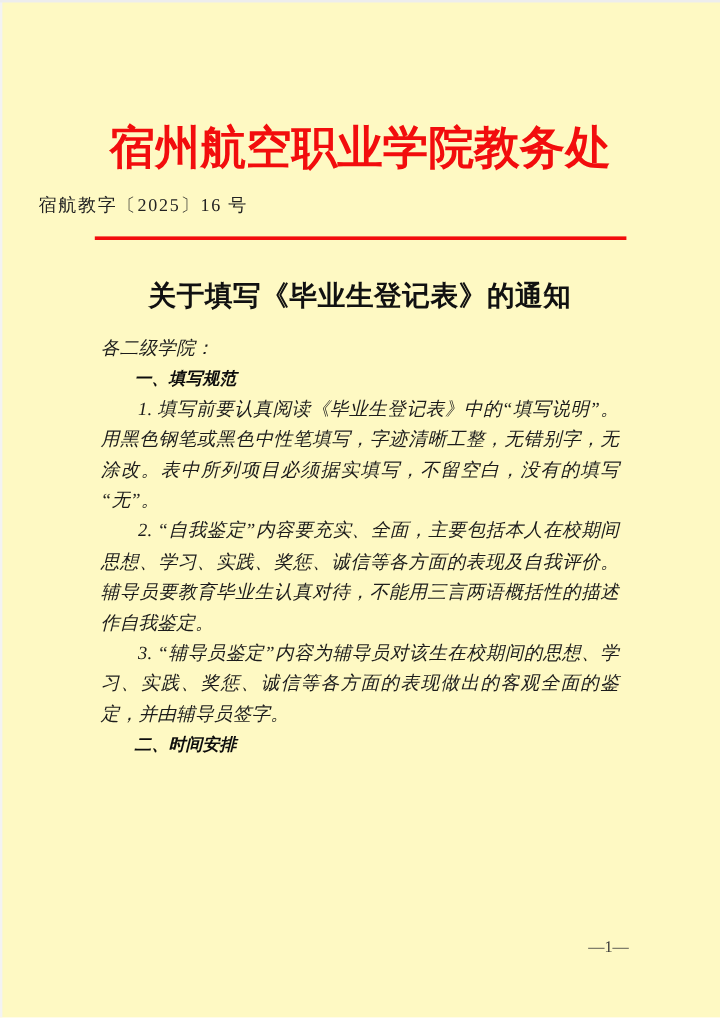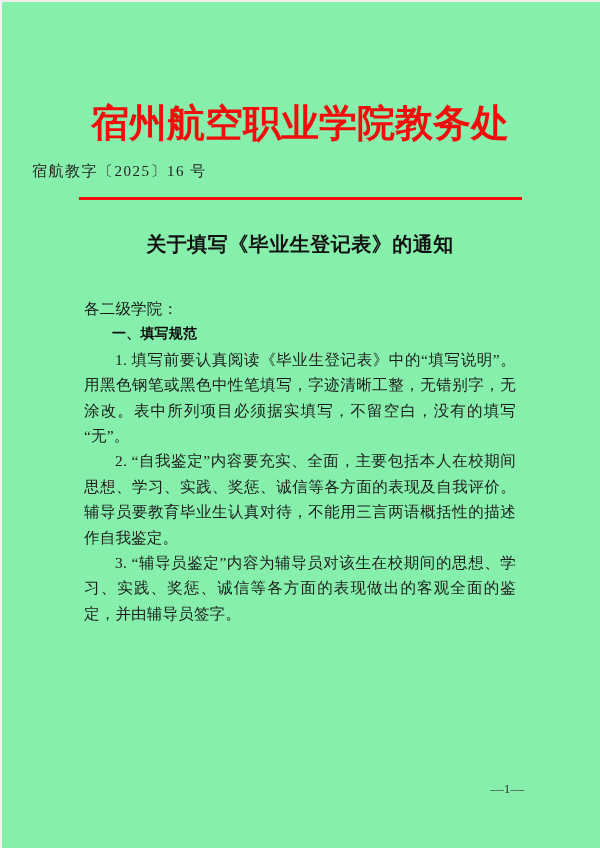--- a/index.html
+++ b/index.html
@@ -4,21 +4,21 @@
 <style>
   html, body {
     margin: 0;
     padding: 0;
     background: #ffffff;
   }
   .page {
     position: relative;
     width: 600px;
     height: 848px;
-    background: #86efac;
+    background: #fef9c3;
     overflow: hidden;
     font-family: "Liberation Serif", "DejaVu Serif", serif;
     color: #1c1c1c;
     box-shadow: inset 0 2px 0 #ededed, inset 2px 0 0 #f3f3f3;
   }
   .masthead {
     position: absolute;
     top: 98px;
     left: 0;
     width: 100%;
@@ -47,34 +47,35 @@
     width: 443px;
     height: 3px;
     background: var(--accent, #f20d0d);
   }
   .notice-title {
     position: absolute;
     top: 231px;
     left: 0;
     width: 100%;
     text-align: center;
-    font-size: 20px;
+    font-size: 23px;
     font-weight: bold;
     letter-spacing: 0.5px;
     color: #111;
   }
   .body-text {
     position: absolute;
-    top: 296px;
+    top: 278px;
     left: 84px;
     width: 432px;
     font-size: 15.5px;
     line-height: 25.4px;
     text-align: justify;
     letter-spacing: 0.2px;
+    font-style: italic;
   }
   .body-text p {
     margin: 0;
     padding: 0;
   }
   .salutation { text-indent: 0; }
   .para { text-indent: 2em; }
   .sec-heading {
     text-indent: 2em;
     font-weight: bold;
@@ -103,17 +104,18 @@
   <div class="redline"></div>
 
   <div class="notice-title">关于填写《毕业生登记表》的通知</div>
 
   <div class="body-text">
     <p class="salutation">各二级学院：</p>
     <p class="sec-heading">一、填写规范</p>
     <p class="para">1. 填写前要认真阅读《毕业生登记表》中的“填写说明”。用黑色钢笔或黑色中性笔填写，字迹清晰工整，无错别字，无涂改。表中所列项目必须据实填写，不留空白，没有的填写“无”。</p>
     <p class="para">2. “自我鉴定”内容要充实、全面，主要包括本人在校期间思想、学习、实践、奖惩、诚信等各方面的表现及自我评价。辅导员要教育毕业生认真对待，不能用三言两语概括性的描述作自我鉴定。</p>
     <p class="para">3. “辅导员鉴定”内容为辅导员对该生在校期间的思想、学习、实践、奖惩、诚信等各方面的表现做出的客观全面的鉴定，并由辅导员签字。</p>
+    <p class="sec-heading">二、时间安排</p>
   </div>
 
   <div class="page-number">—1—</div>
 
 </div>
 
 </body></html>

